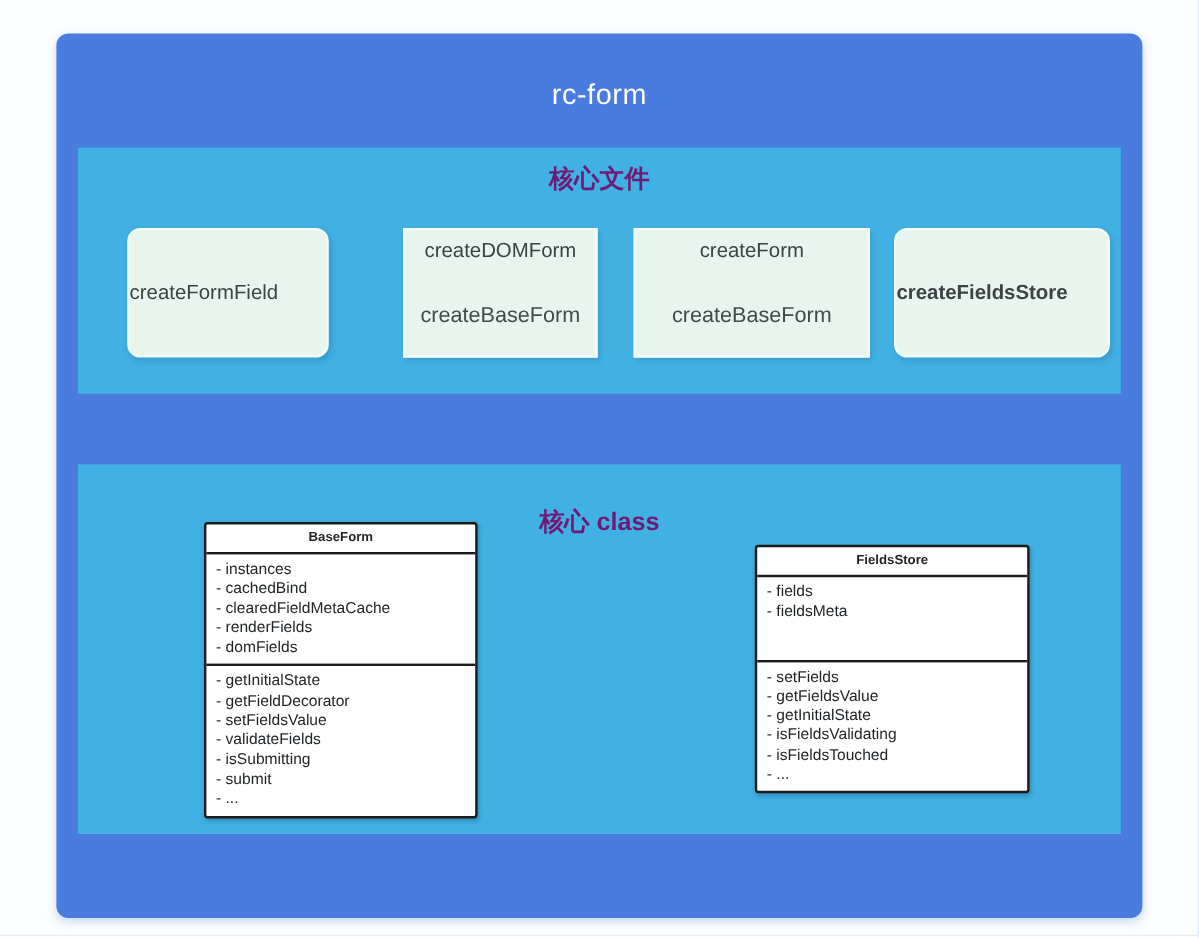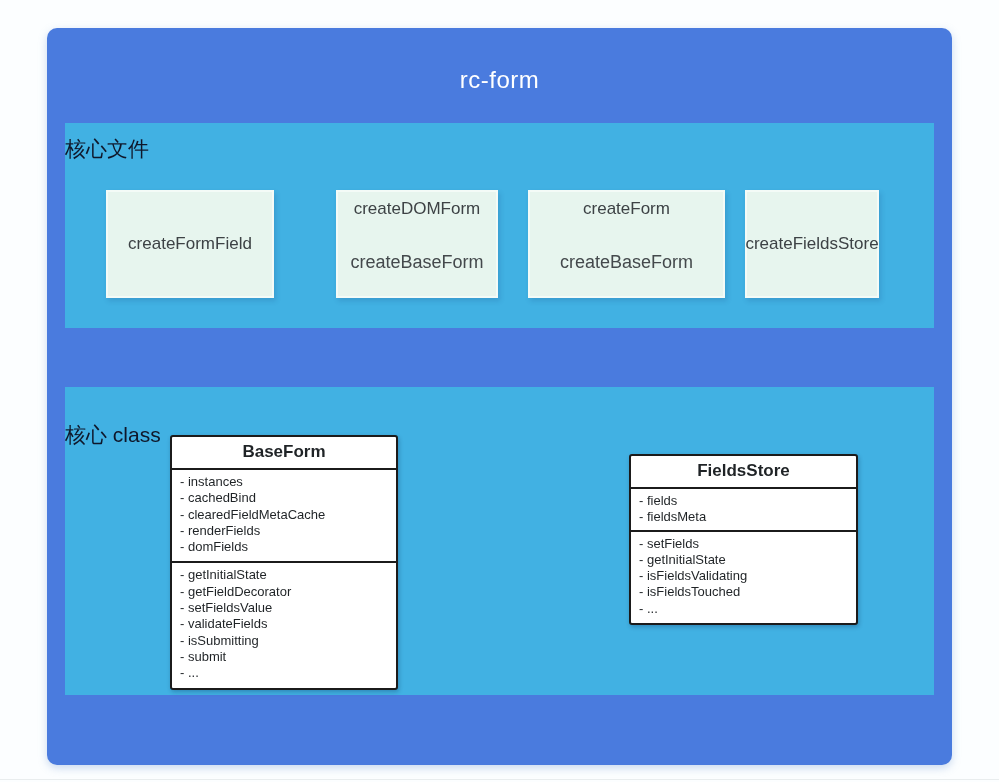--- a/index.html
+++ b/index.html
@@ -29,77 +29,77 @@
   }
   .section {
     position: absolute;
     left: 18px;
     width: 869px;
     background: #41b1e3;
   }
   .files-section { top: 95px; height: 205px; }
   .classes-section { top: 359px; height: 308px; }
   .section-heading {
-    text-align: left;
-    color: #0f172a;
-    font-weight: normal;
+    text-align: center;
+    color: #701a75;
+    font-weight: bold;
     font-size: 21px;
   }
   .files-section .section-heading { padding-top: 12px; }
   .classes-section .section-heading { padding-top: 34px; }
 
   
   .file-box {
     position: absolute;
     top: 67px;
     height: 108px;
     background: #e7f5ee;
     border: 2px solid #f4fbf7;
     box-shadow: 2px 3px 5px rgba(20,60,120,0.18);
     color: #3d4245;
     text-align: center;
   }
   .file-box.center {
     display: flex;
     align-items: center;
-    justify-content: center;
+    border-radius: 11px;
   }
   .file-box .box-title { font-size: 17px; line-height: 22px; }
   .file-box.stacked .box-title { padding-top: 6px; }
   .file-box .box-subtitle { font-size: 18px; margin-top: 32px; color: #44494c; }
   .fb-1 { left: 41px;  width: 168px; }
   .fb-2 { left: 271px; width: 162px; }
   .fb-3 { left: 463px; width: 197px; }
-  .fb-4 { left: 680px; width: 134px; }
+  .fb-4 { left: 680px; width: 180px; font-weight: bold; }
 
   
   .class-box {
     position: absolute;
     background: #ffffff;
     border: 2px solid #1b1b1b;
     border-radius: 3px;
     box-shadow: 1px 2px 4px rgba(0,20,60,0.25);
     color: #1f2326;
   }
   .cb-baseform   { left: 105px; top: 48px; width: 228px; }
   .cb-fieldsstore{ left: 564px; top: 67px; width: 229px; }
   .class-header {
     text-align: center;
     font-weight: bold;
-    font-size: 17px;
+    font-size: 11px;
     padding: 5px 4px 6px;
     border-bottom: 2px solid #1b1b1b;
   }
   .class-section {
     padding: 4px 8px 6px 8px;
     font-size: 13px;
     line-height: 16.3px;
   }
   .class-section.divided { border-bottom: 2px solid #1b1b1b; }
-  .class-section.pad-extra { padding-bottom: 4px; }
+  .class-section.pad-extra { padding-bottom: 32px; }
   .member { white-space: nowrap; }
 
   .bottom-line {
     position: absolute;
     left: 0; top: 779px;
     width: 999px; height: 1px;
     background: #e9edee;
   }
 </style>
 </head>
@@ -155,20 +155,21 @@
     </div>
 
     <div class="class-box cb-fieldsstore">
       <div class="class-header">FieldsStore</div>
       <div class="class-section divided pad-extra">
         <div class="member">- fields</div>
         <div class="member">- fieldsMeta</div>
       </div>
       <div class="class-section">
         <div class="member">- setFields</div>
+        <div class="member">- getFieldsValue</div>
         <div class="member">- getInitialState</div>
         <div class="member">- isFieldsValidating</div>
         <div class="member">- isFieldsTouched</div>
         <div class="member">- ...</div>
       </div>
     </div>
   </div>
 
 </div>
 

